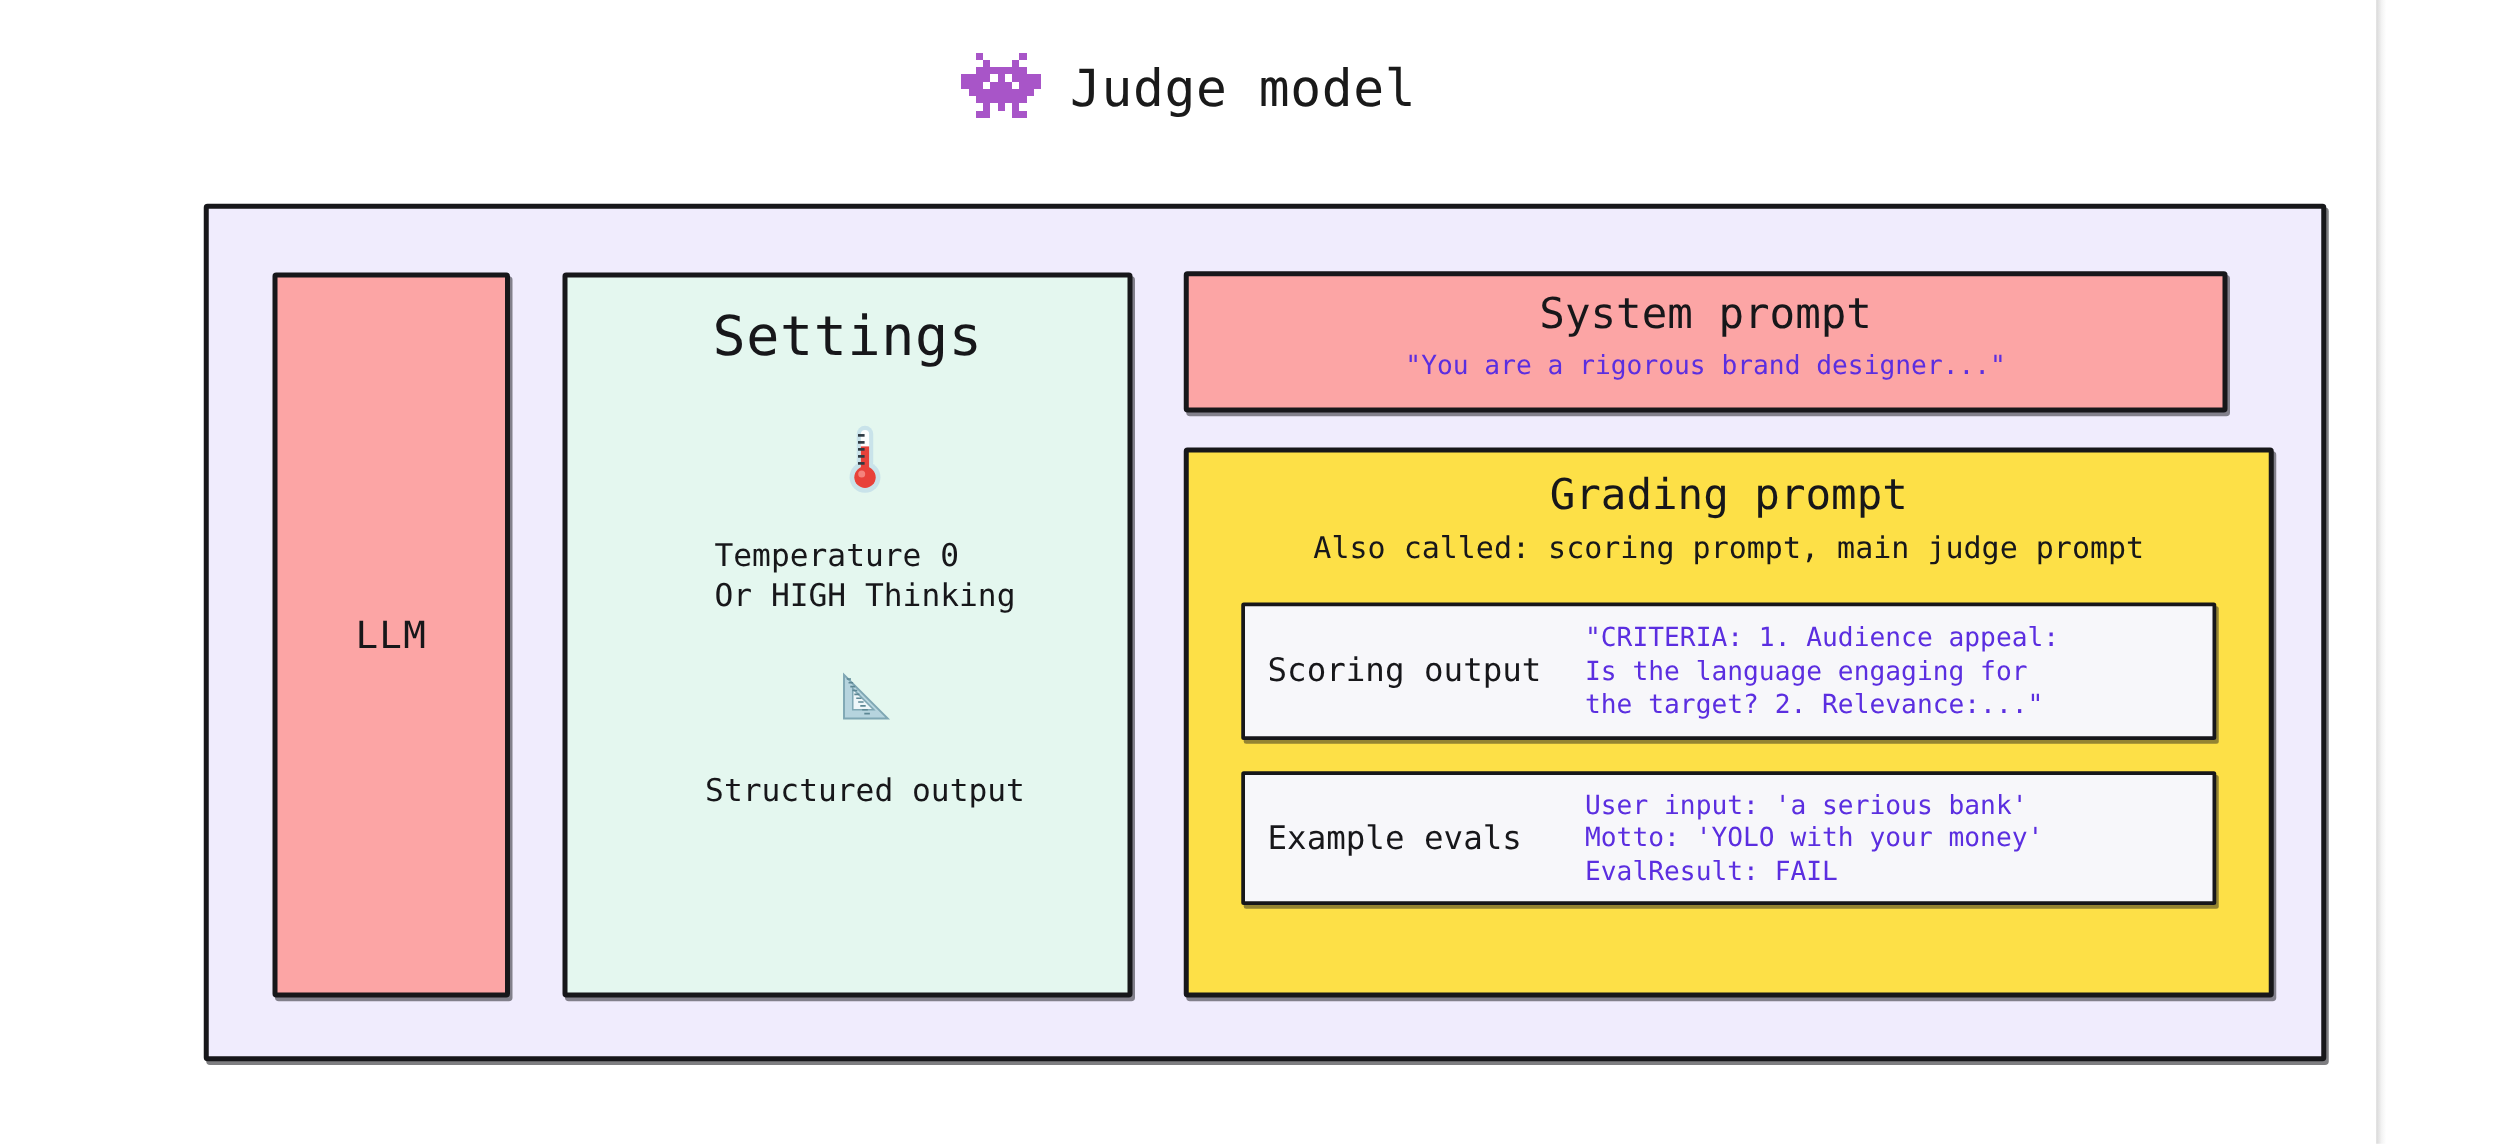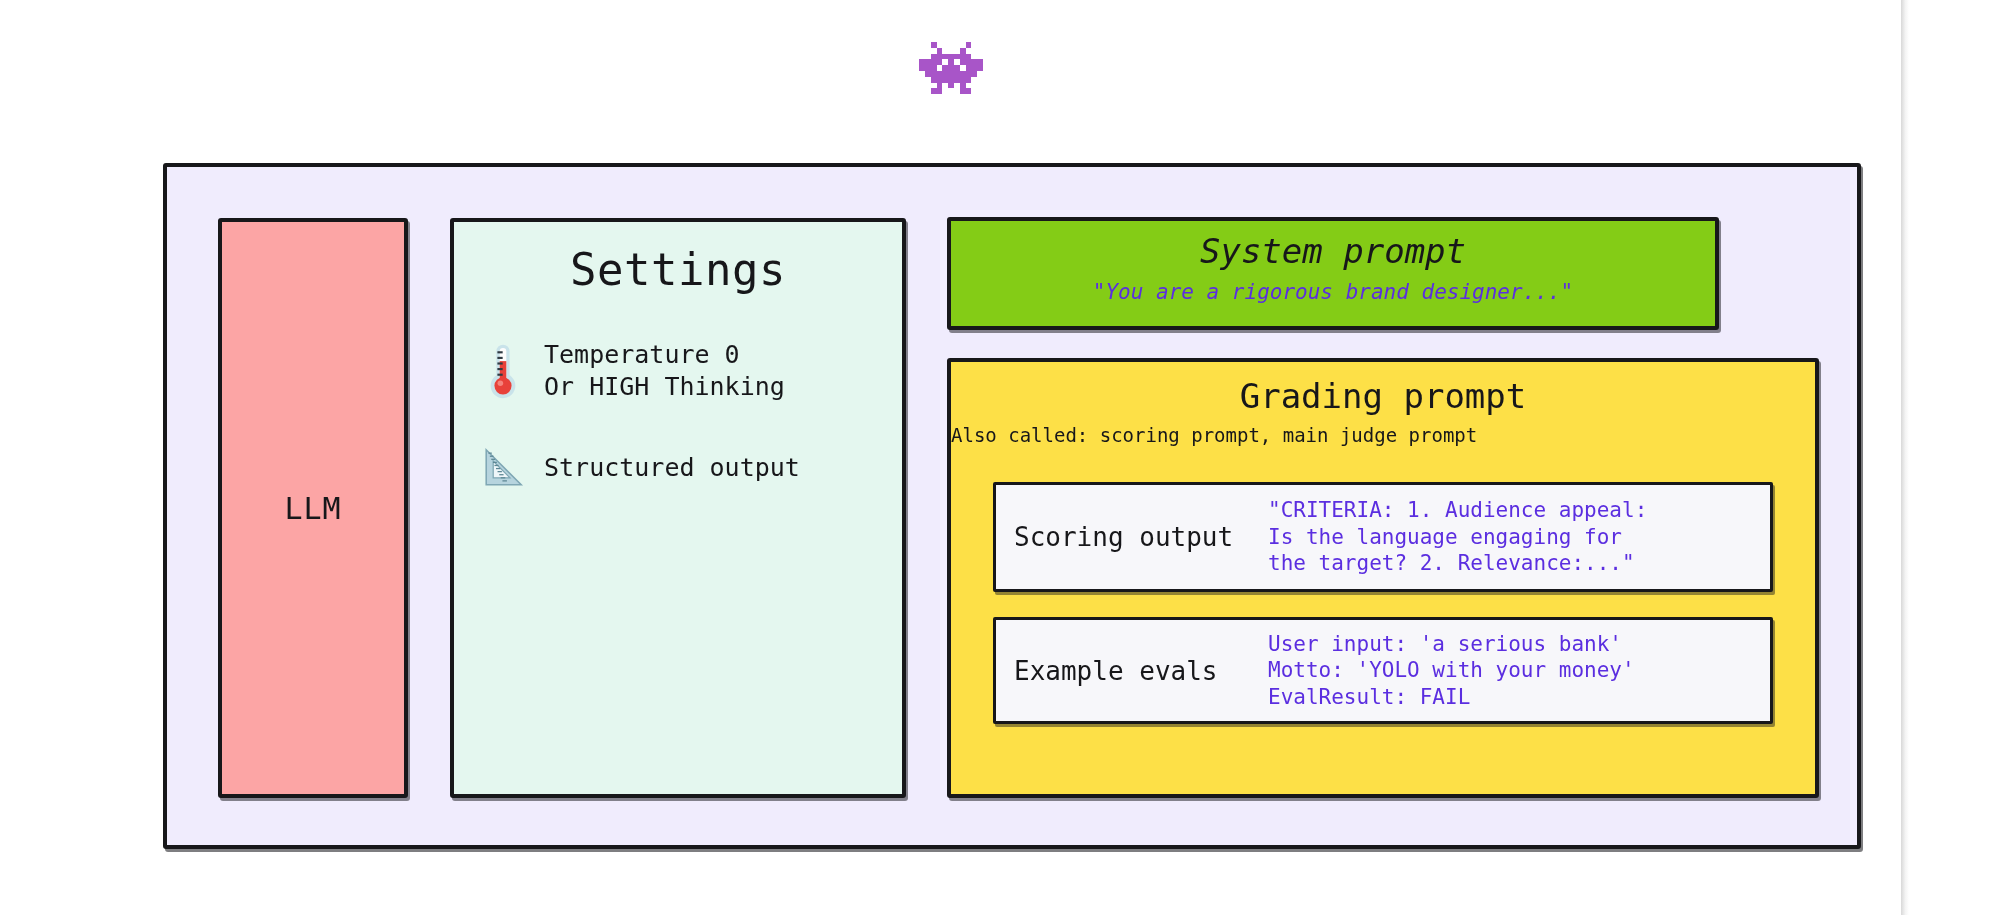--- a/index.html
+++ b/index.html
@@ -118,22 +118,23 @@
     color: #17171a;
     letter-spacing: 0.5px;
   }
   .settings-rows {
     margin-top: 44px;
     padding-left: 28px;
   }
   .setting-row {
     display: flex;
     align-items: center;
-    gap: 20px;
+    gap: 34px;
     margin-bottom: 40px;
+    flex-direction: column;
   }
   .setting-emoji {
     width: 42px;
     height: 56px;
     flex: 0 0 42px;
     display: block;
   }
   .setting-emoji.ruler {
     height: 50px;
   }
@@ -141,24 +142,23 @@
     font-size: 25px;
     line-height: 1.28;
     color: #17171a;
     white-space: pre-line;
   }
 
   
   .sys-box {
     left: 780px;
     top: 50px;
-    width: 772px;
+    width: 835px;
     height: 113px;
-    background: #84cc16;
-    font-style: italic;
+    background: #fca5a5;
   }
   .sys-title {
     margin-top: 10px;
     text-align: center;
     font-size: 34px;
     color: #17171a;
   }
   .sys-sub {
     margin-top: 9px;
     text-align: center;
@@ -174,21 +174,22 @@
     background: #fde047;
   }
   .grading-title {
     margin-top: 14px;
     text-align: center;
     font-size: 34px;
     color: #17171a;
   }
   .grading-sub {
     margin-top: 8px;
-    font-size: 19px;
+    text-align: center;
+    font-size: 24px;
     color: #17171a;
   }
 
   
   .inner-box {
     position: absolute;
     left: 42px;
     width: 780px;
     border: 3px solid #17171a;
     border-radius: 2px;
@@ -248,20 +249,21 @@
           <rect x="7" y="7" width="1" height="1"></rect>
           <rect x="2" y="8" width="2" height="1"></rect>
           <rect x="7" y="8" width="2" height="1"></rect>
         </g>
         <g fill="#ffffff">
           <rect x="3" y="4" width="1" height="1"></rect>
           <rect x="7" y="4" width="1" height="1"></rect>
         </g>
       </svg>
     </span>
+    <div class="header-title">Judge model</div>
   </div>
 
   <div class="diagram">
 
     <div class="hbox llm-box">
       <div class="llm-label">LLM</div>
     </div>
 
     <div class="hbox settings-box">
       <div class="settings-title">Settings</div>

